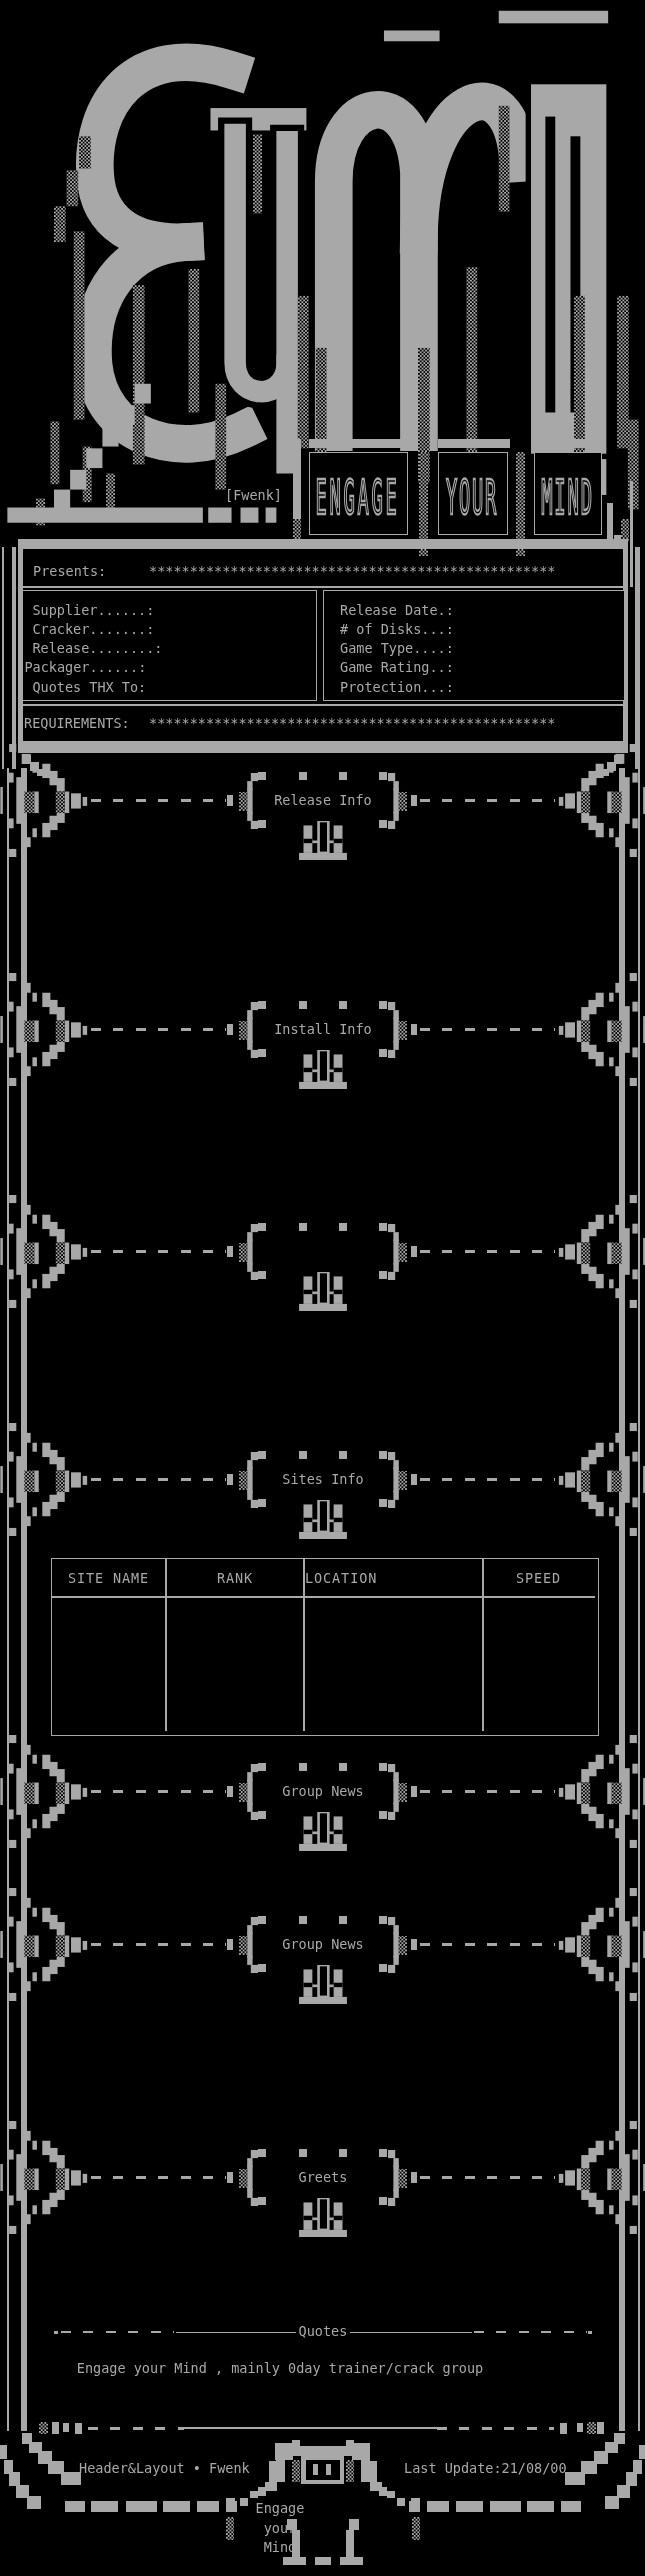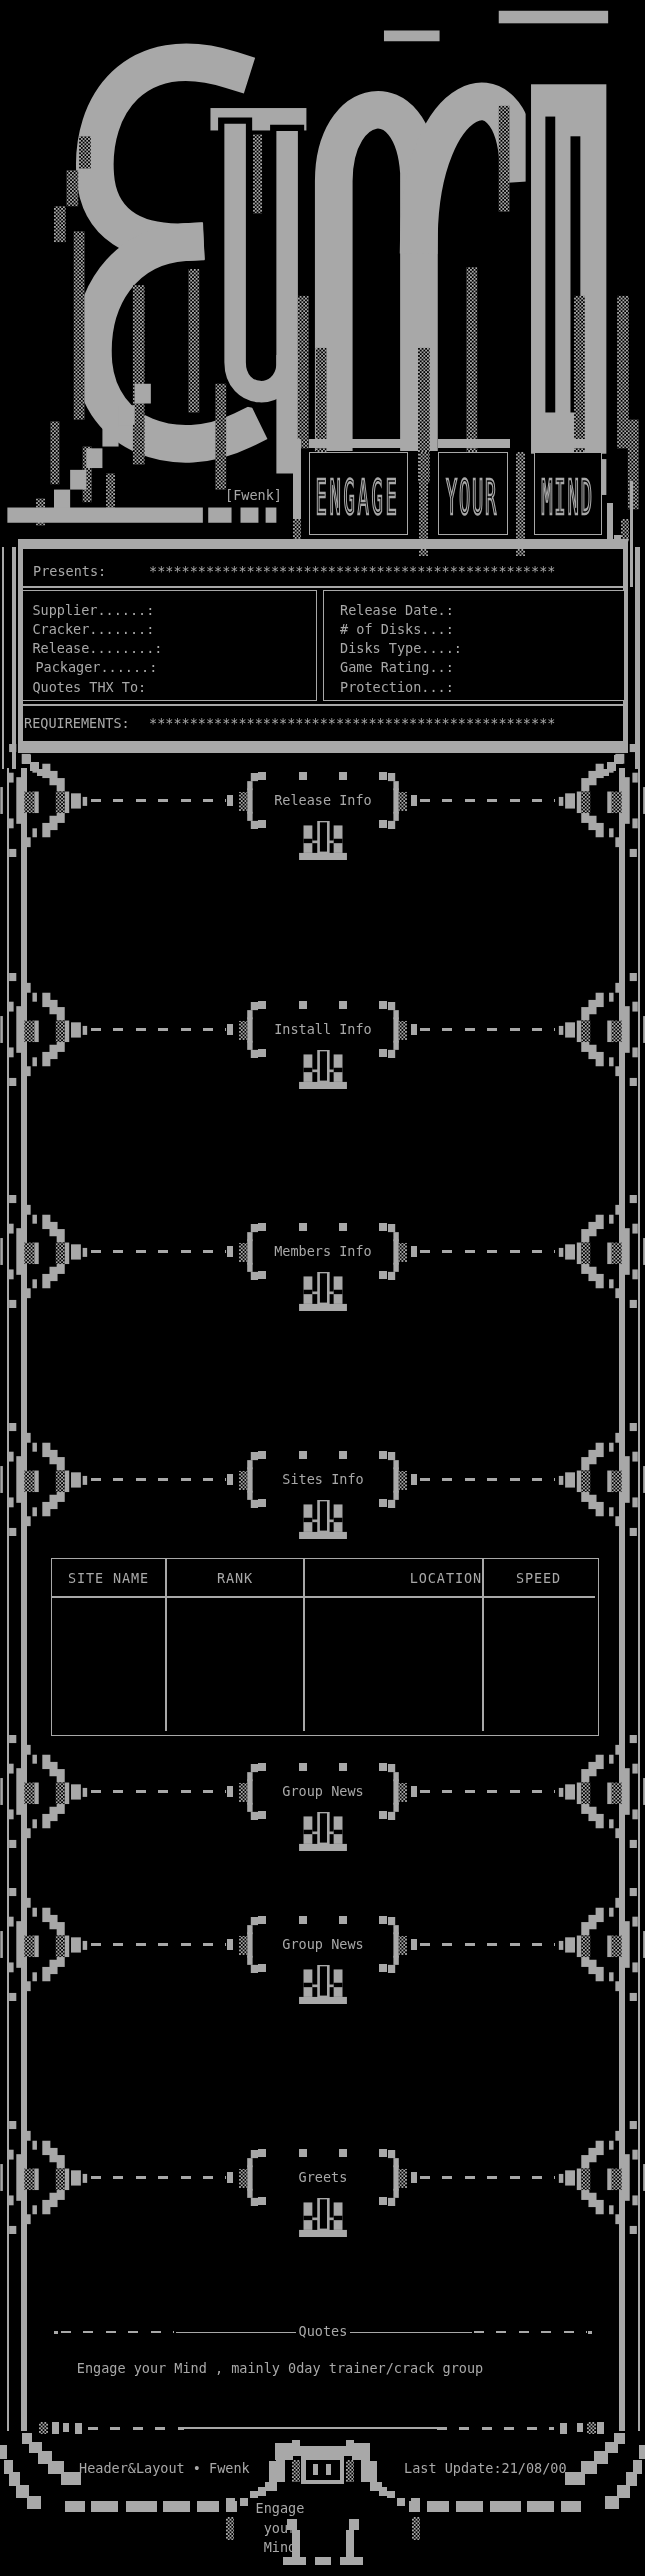--- a/index.html
+++ b/index.html
@@ -202,27 +202,27 @@
     <div class="abs g" style="left:18px;top:5.4px;width:4.5px;height:214px"></div>
     <div class="abs g" style="left:623px;top:5.4px;width:4.5px;height:214px"></div>
     <div class="txt" style="left:33px;top:30px">Presents:</div>
     <div class="txt" style="left:149px;top:30px">**************************************************</div>
     <div class="abs g" style="left:22.4px;top:52px;width:601px;height:1.8px"></div>
 
     <div class="box" style="left:22.4px;top:56px;width:293px;height:109px">
       <div class="txt" style="left:9px;top:11.7px">Supplier......:</div>
       <div class="txt" style="left:9px;top:31px">Cracker.......:</div>
       <div class="txt" style="left:9px;top:50px">Release........:</div>
-      <div class="txt" style="left:12px;top:69px">Packager......:</div>
+      <div class="txt" style="left:1px;top:69px">Packager......:</div>
       <div class="txt" style="left:9px;top:89px">Quotes THX To:</div>
     </div>
     <div class="box" style="left:323px;top:56px;width:300px;height:109px">
       <div class="txt" style="left:16px;top:11.7px">Release Date.:</div>
       <div class="txt" style="left:16px;top:31px"># of Disks...:</div>
-      <div class="txt" style="left:16px;top:50px">Disks Type....:</div>
+      <div class="txt" style="left:16px;top:50px">Game Type....:</div>
       <div class="txt" style="left:16px;top:69px">Game Rating..:</div>
       <div class="txt" style="left:16px;top:89px">Protection...:</div>
     </div>
 
     <div class="abs g" style="left:22.4px;top:170px;width:601px;height:1.8px"></div>
     <div class="txt" style="left:24px;top:182px">REQUIREMENTS:</div>
     <div class="txt" style="left:149px;top:182px">**************************************************</div>
     <div class="abs g" style="left:18px;top:207px;width:610px;height:11.7px"></div>
 
     <div class="sq" style="left:22.4px;top:221px;width:9px;height:9px"></div>
@@ -312,21 +312,20 @@
       </svg>
     <svg class="abs mirror" style="left:387px;top:29px" width="20" height="56" viewBox="0 0 22 62">
         <use href="#bracket"></use>
       </svg>
     <div class="sq" style="left:258px;top:28px;width:8px;height:8px"></div>
     <div class="sq" style="left:299px;top:28px;width:8px;height:8px"></div>
     <div class="sq" style="left:339px;top:28px;width:8px;height:8px"></div>
     <div class="sq" style="left:379px;top:28px;width:8px;height:8px"></div>
     <div class="sq" style="left:258px;top:76px;width:8px;height:8px"></div>
     <div class="sq" style="left:379px;top:76px;width:8px;height:8px"></div>
-    <div class="sectitle">Members Info</div>
     <svg class="abs" style="left:298px;top:77px" width="50" height="39" viewBox="0 0 56 44">
         <use href="#wicon"></use>
       </svg>
   </div>
 
   <div class="sec" style="top:1423px">
     <svg class="abs" style="left:0;top:0" width="90" height="113" viewBox="0 0 100 126">
         <use href="#cluster"></use>
       </svg>
     <svg class="abs mirror" style="left:556px;top:0" width="90" height="113" viewBox="0 0 100 126">
@@ -354,21 +353,21 @@
       </svg>
   </div>
 
   <div class="abs" style="left:51px;top:1558px;width:546px;height:176px;border:1.8px solid var(--fg)">
     <div class="abs g" style="left:113px;top:0;width:1.8px;height:172px"></div>
     <div class="abs g" style="left:251px;top:0;width:1.8px;height:172px"></div>
     <div class="abs g" style="left:430px;top:0;width:1.8px;height:172px"></div>
     <div class="abs g" style="left:0;top:37px;width:543px;height:1.8px"></div>
     <div class="txt" style="left:0;top:11.7px;width:113px;text-align:center;letter-spacing:0.9px">SITE NAME</div>
     <div class="txt" style="left:115px;top:11.7px;width:136px;text-align:center;letter-spacing:0.9px">RANK</div>
-    <div class="txt" style="left:253px;top:11.7px;width:177px;text-align:right;letter-spacing:0.9px">LOCATION</div>
+    <div class="txt" style="left:253px;top:11.7px;width:177px;text-align:left;letter-spacing:0.9px">LOCATION</div>
     <div class="txt" style="left:431px;top:11.7px;width:111px;text-align:center;letter-spacing:0.9px">SPEED</div>
   </div>
 
   <div class="sec" style="top:1735px">
     <svg class="abs" style="left:0;top:0" width="90" height="113" viewBox="0 0 100 126">
         <use href="#cluster"></use>
       </svg>
     <svg class="abs mirror" style="left:556px;top:0" width="90" height="113" viewBox="0 0 100 126">
         <use href="#cluster"></use>
       </svg>

